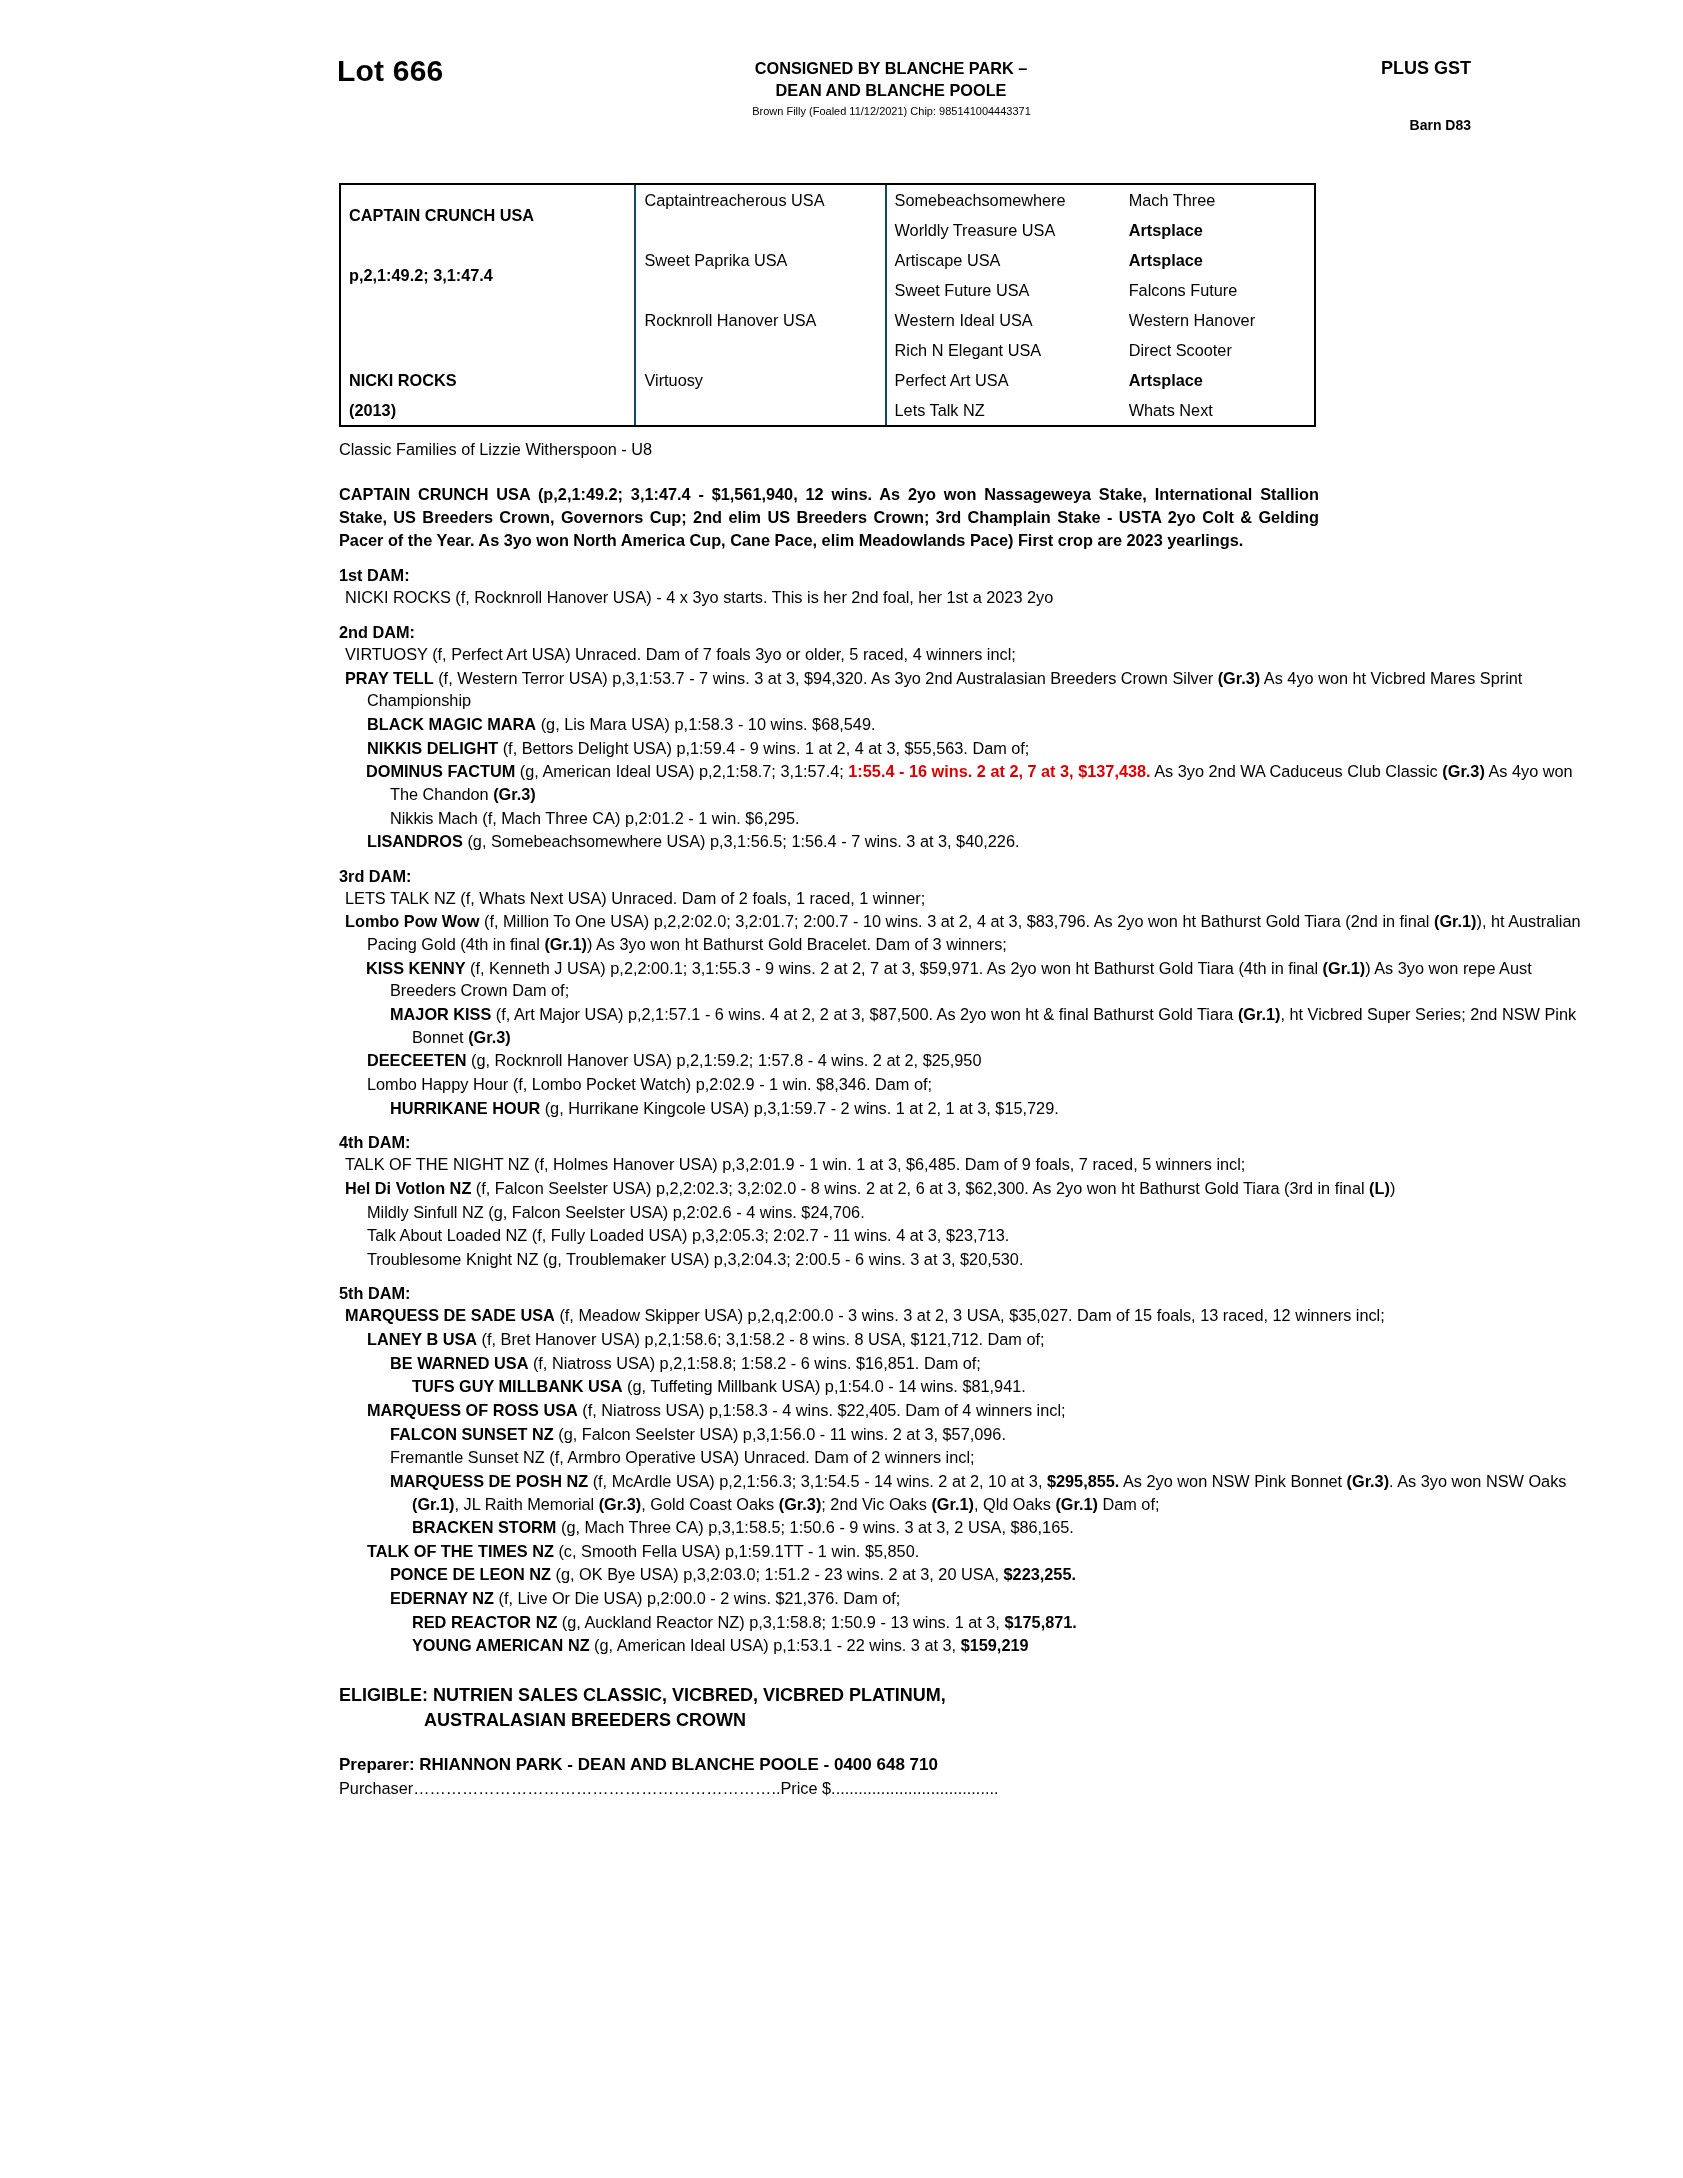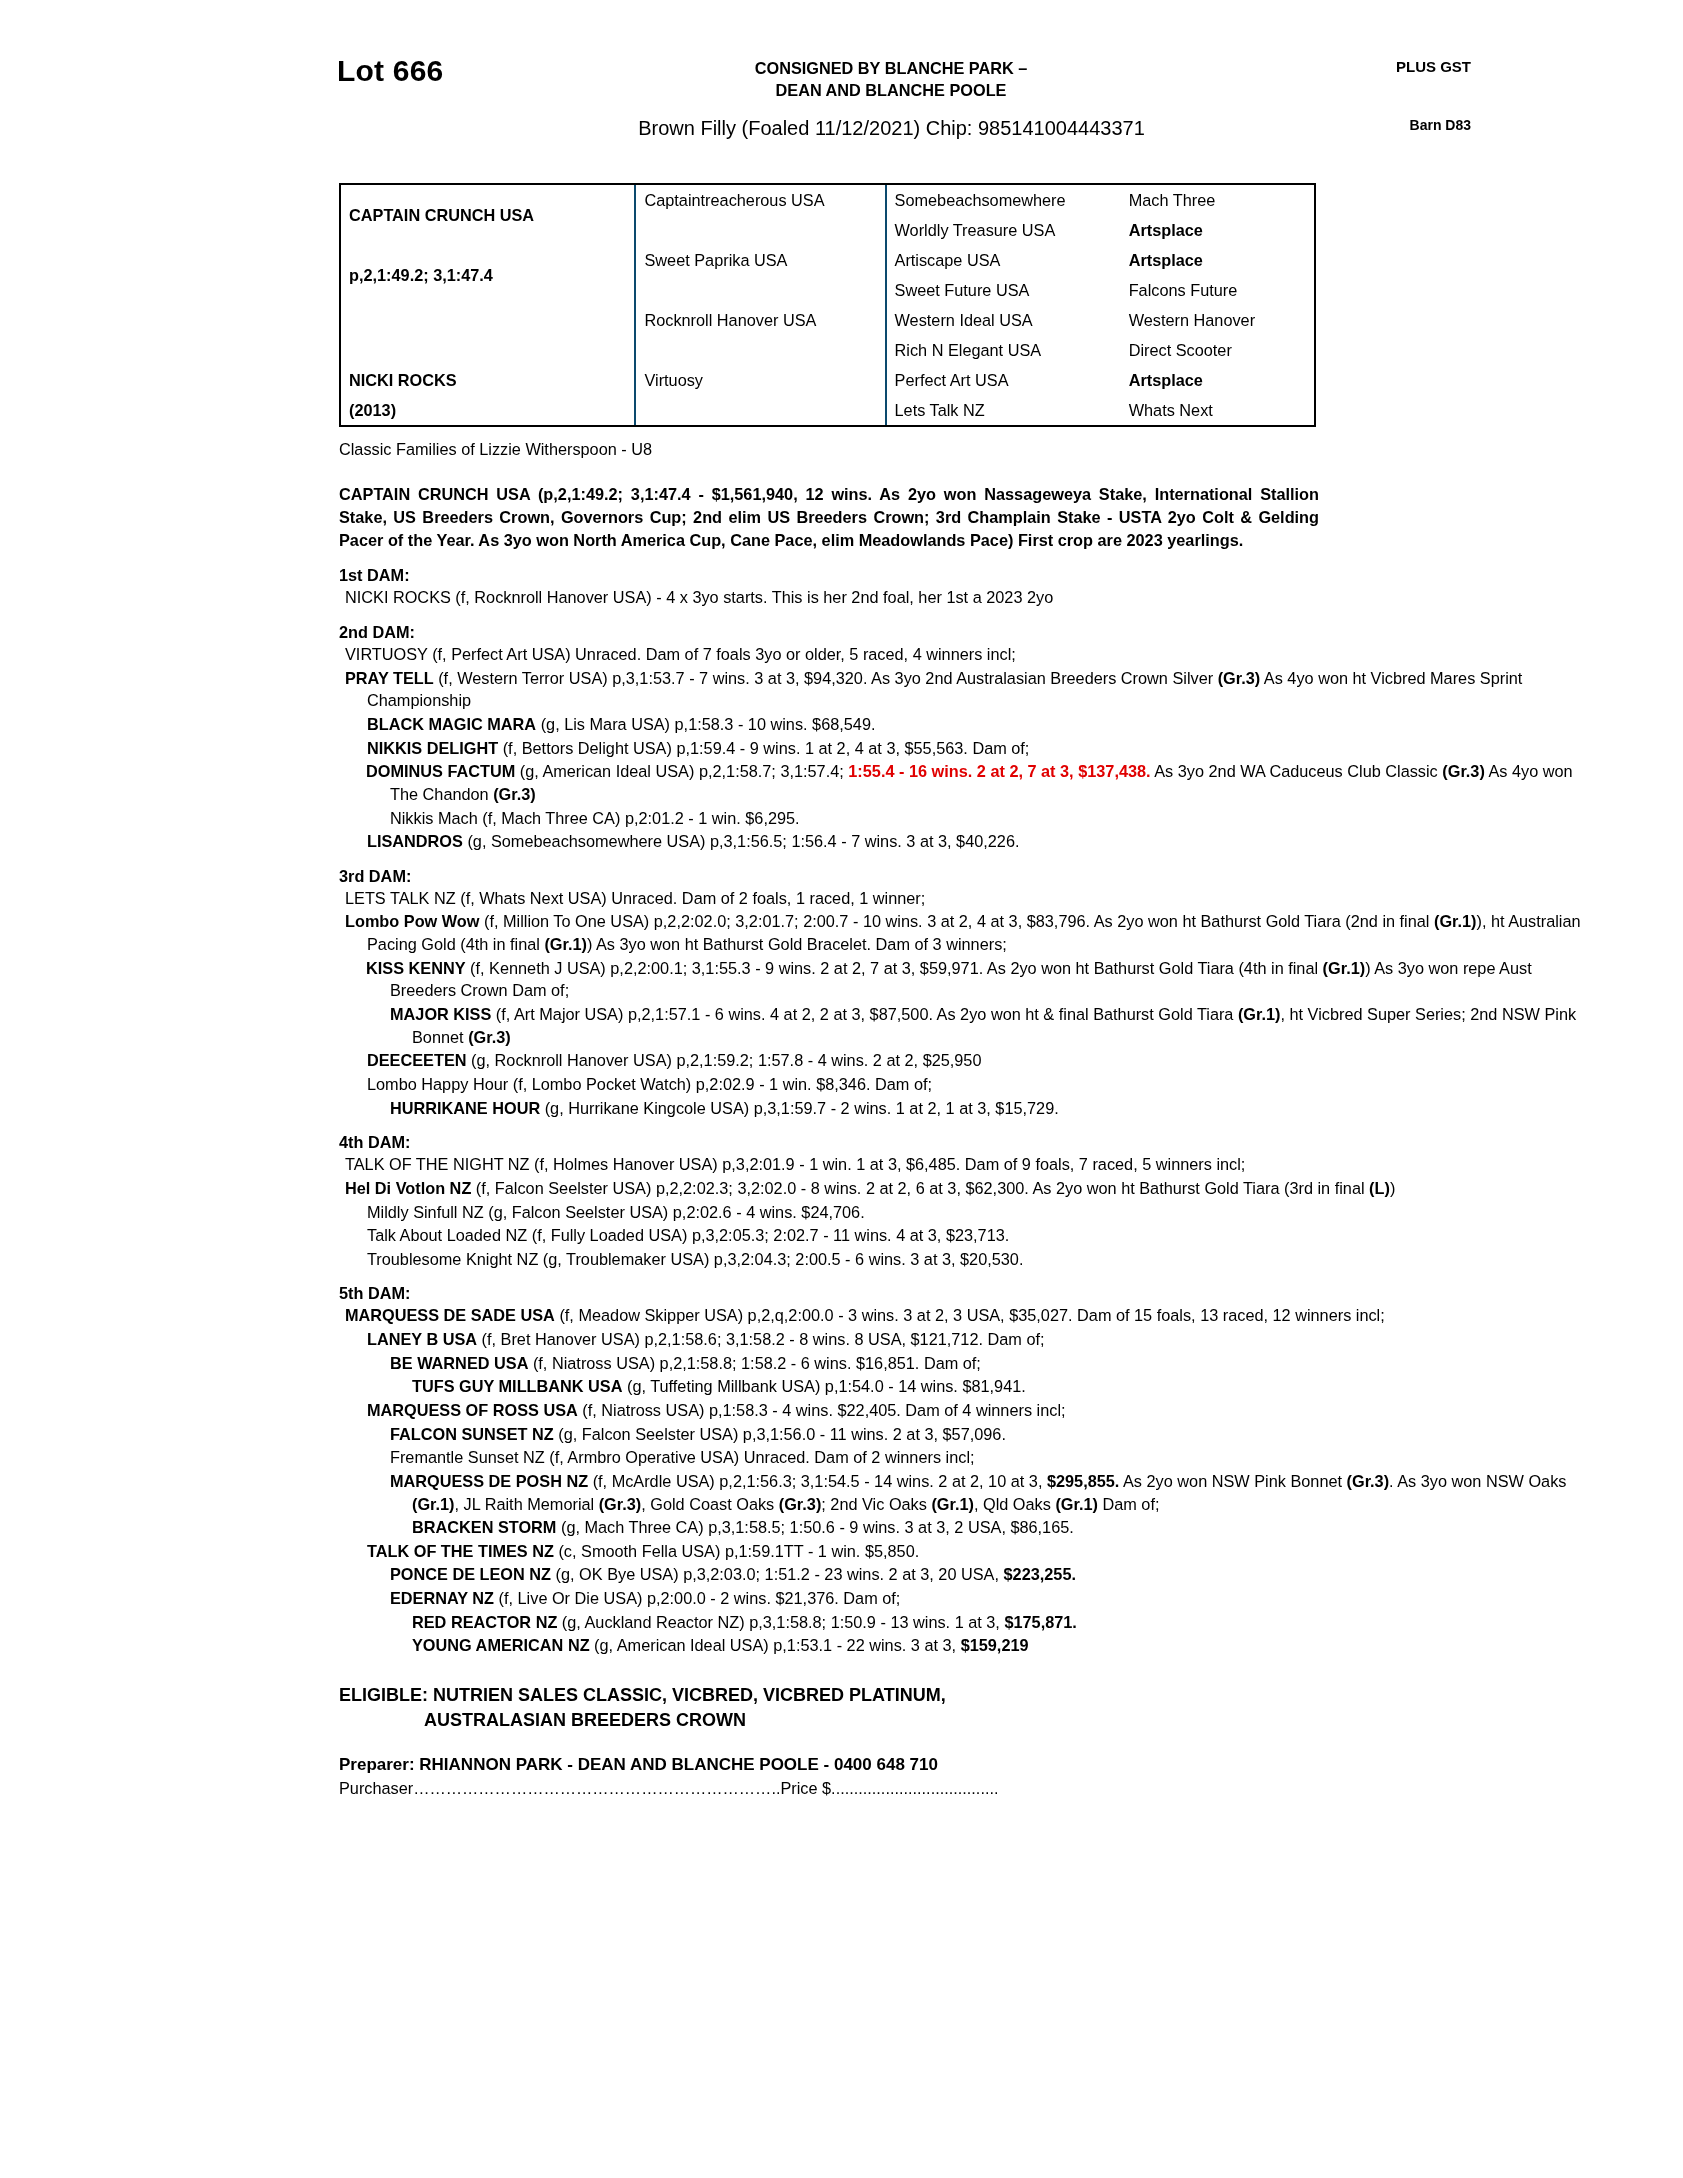--- a/index.html
+++ b/index.html
@@ -40,37 +40,37 @@
     width: 554px;
     text-align: center;
     font-size: 16.3px;
     font-weight: bold;
     line-height: 1.32;
   }
   .plus-gst {
     position: absolute;
     right: 113px;
     top: 12px;
-    font-size: 15px;
+    font-size: 18px;
     font-weight: bold;
   }
   .barn {
     position: absolute;
     right: 113px;
     top: 71px;
     font-size: 14px;
     font-weight: bold;
   }
   .breed-line {
     position: absolute;
     left: 129px;
-    top: 71px;
+    top: 59px;
     width: 851px;
     text-align: center;
-    font-size: 20px;
+    font-size: 11px;
   }
   
   .ped-box {
     margin-top: 28px;
     margin-left: 2px;
     width: 977px;
     border: 2px solid #000;
     box-sizing: border-box;
   }
   .ped-table {

